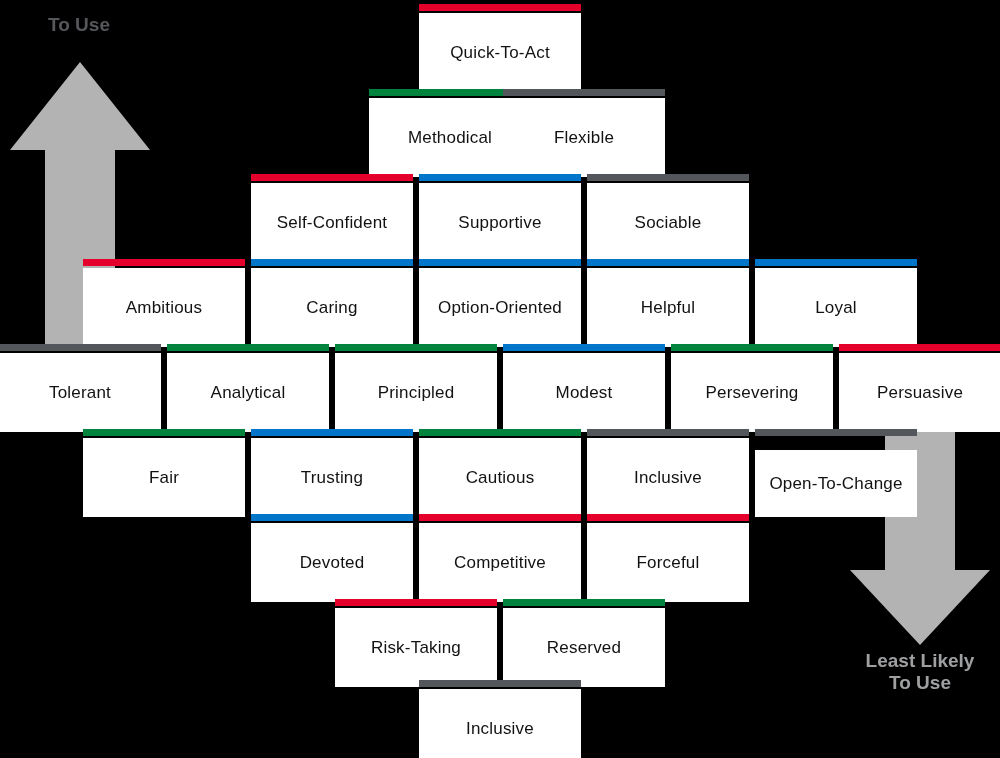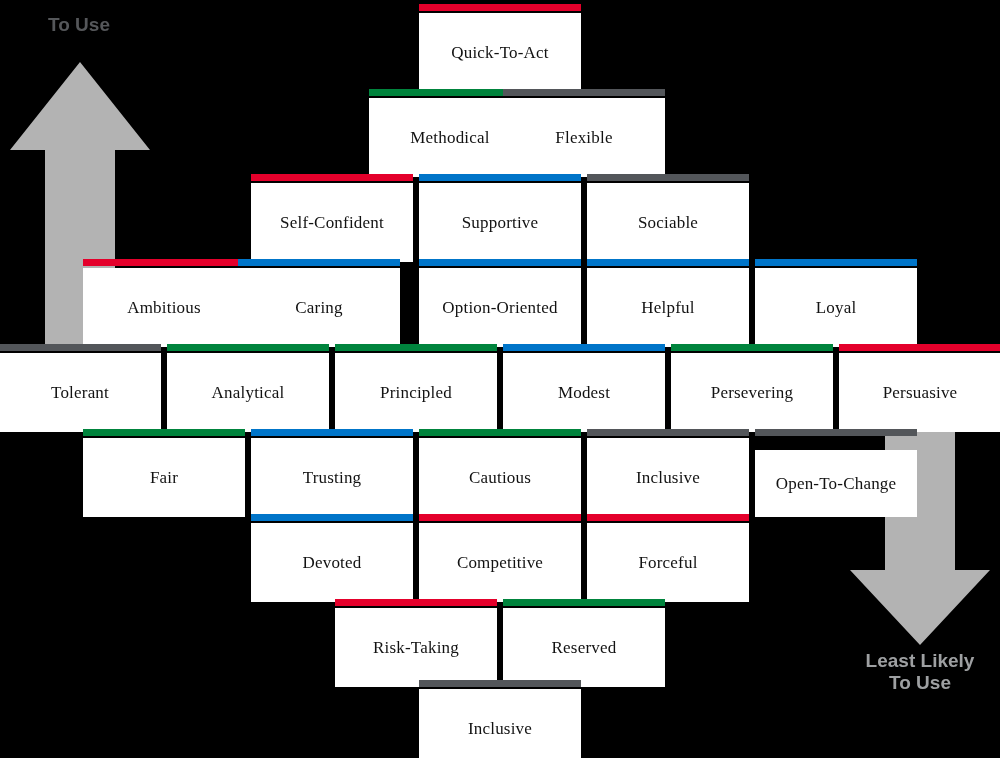--- a/index.html
+++ b/index.html
@@ -13,21 +13,20 @@
   }
   #stage { position: absolute; inset: 0; width: 1000px; height: 758px; }
 
   .card {
     position: absolute;
     width: 162px;
     height: 88px;
     display: flex;
     flex-direction: column;
     z-index: 2;
-    font-family: Liberation Serif, serif;
   }
   .card .bar { flex: 0 0 7px; height: 7px; }
   .card .body {
     flex: 1;
     margin-top: 2px;
     background: #ffffff;
     display: flex;
     align-items: center;
     justify-content: center;
   }
@@ -108,21 +107,21 @@
         <div class="body">
           <div class="label">Sociable</div>
         </div>
       </div>
       <div class="card" style="left: 83px; top: 259px;">
         <div class="bar" style="background: rgb(228, 0, 43);"></div>
         <div class="body">
           <div class="label">Ambitious</div>
         </div>
       </div>
-      <div class="card" style="left: 238px; top: 259px;">
+      <div class="card" style="left: 251px; top: 259px;">
         <div class="bar" style="background: rgb(0, 117, 201);"></div>
         <div class="body">
           <div class="label">Caring</div>
         </div>
       </div>
       <div class="card" style="left: 419px; top: 259px;">
         <div class="bar" style="background: rgb(0, 117, 201);"></div>
         <div class="body">
           <div class="label">Option-Oriented</div>
         </div>

